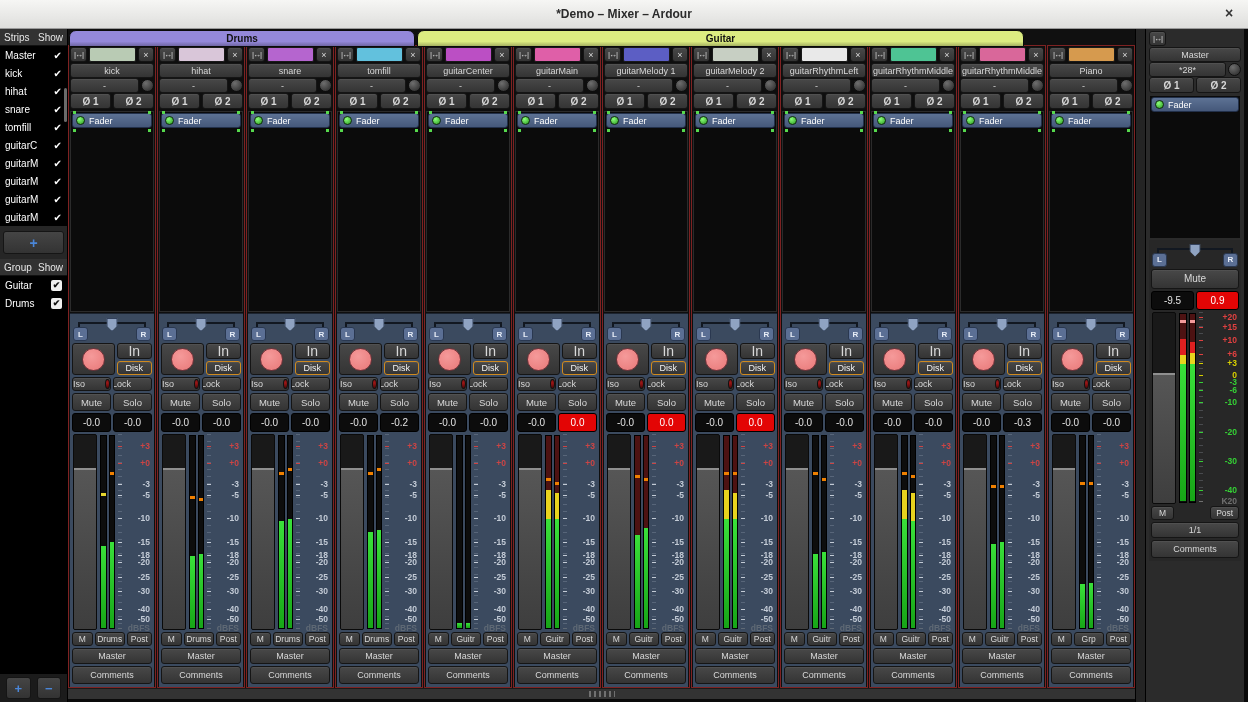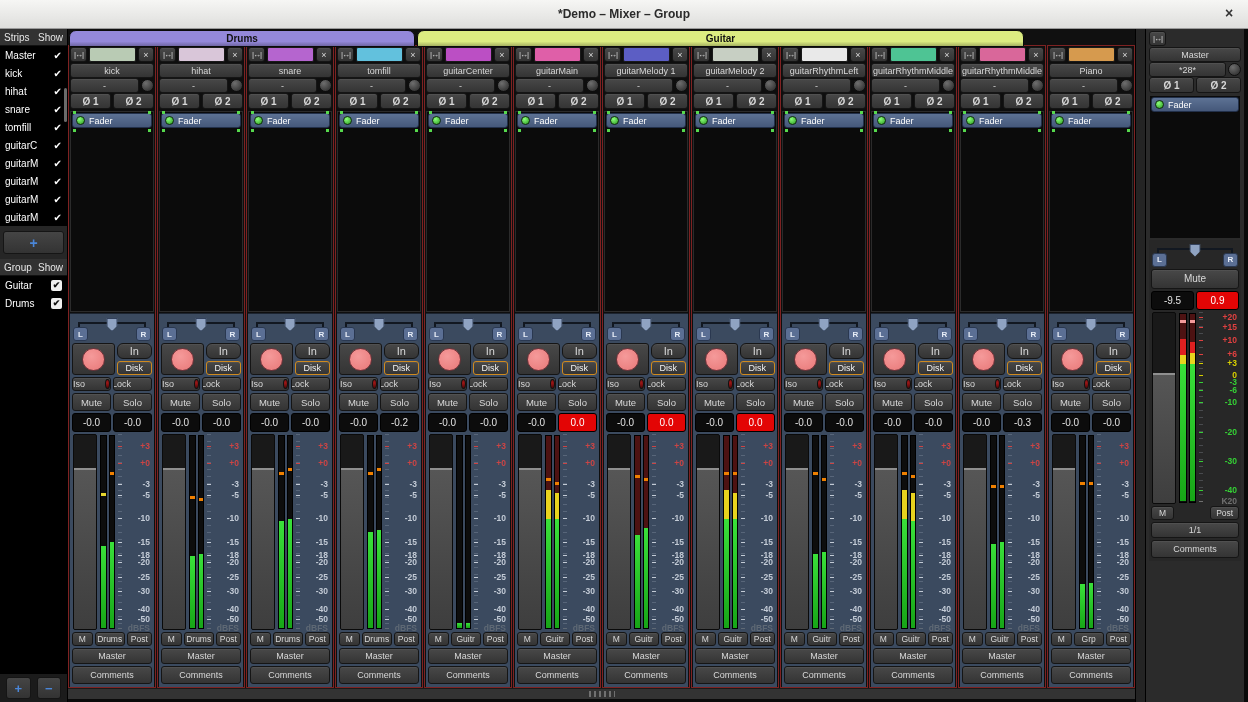--- a/index.html
+++ b/index.html
@@ -67,21 +67,21 @@
     border-left:2px solid #121821;border-right:2px solid #121821;}
   .panhandle{position:absolute;left:50%;top:-6px;transform:translateX(-50%);width:9px;height:11px;background:#8fa3c2;
     border:1px solid #33415c;clip-path:polygon(0 0,100% 0,100% 58%,50% 100%,0 58%);}
   .panl,.panr{position:absolute;bottom:0;width:13px;height:12px;background:#5b6f94;border:1px solid #2a3850;border-radius:3px;
     color:#e8eef8;font-size:8px;font-weight:bold;display:flex;align-items:center;justify-content:center;}
   .panl{left:1px;}.panr{right:1px;}
   .recrow{height:32px;display:flex;gap:2px;flex:none;}
   .recbtn{flex:1.15;}
   .reccircle{width:21px;height:21px;border-radius:50%;background:radial-gradient(circle at 40% 35%,#f59a9a,#e87878);border:1px solid #70333a;}
   .iodcol{flex:1;display:flex;flex-direction:column;gap:2px;}
-  .inbtn{height:14px;font-size:11px;border-radius:6px;}
+  .inbtn{height:14px;font-size:14px;}
   .diskbtn{flex:1;font-size:9px;border:1px solid #cf8a1f;color:#f2f2f2;}
   .isorow{height:14px;}
   .isorow .btn{flex:1;gap:20px;font-size:9px;}
   .ledred{width:8px;height:8px;border-radius:50%;background:radial-gradient(circle at 38% 32%,#a01818,#4a0606);border:1px solid #111;}
   .msrow{height:18px;}
   .msrow .btn{flex:1;font-size:9.5px;}
   .gainrow{height:19px;}
   .gdisp{flex:1;background:#0c0c0c;border:1px solid #000;border-radius:3px;color:#e2e2e2;font-size:10px;
     display:flex;align-items:center;justify-content:center;}
   .gdisp.red{background:#e30505;color:#fff;}
@@ -104,21 +104,21 @@
   .vscroll{width:9px;background:#242424;border-left:1px solid #000;border-right:1px solid #000;flex:none;}
   .master{width:92px;background:#2b2b2b;flex:none;display:flex;flex-direction:column;padding:2px 3px 0 3px;}
   .master .controls{background:#272727;border-top:none;}
   .master .header{justify-content:flex-start;}
   .edge{flex:1;background:#0a0a0a;}
 </style>
 </head>
 <body>
 
 <div class="titlebar">
-  <span class="title">*Demo – Mixer – Group</span>
+  <span class="title">*Demo – Mixer – Ardour</span>
   <span class="close">×</span>
 </div>
 
 <div class="window">
 
   <div class="sidebar">
     <div class="side-header">
       <span>Strips</span>
       <span>Show</span>
     </div>

